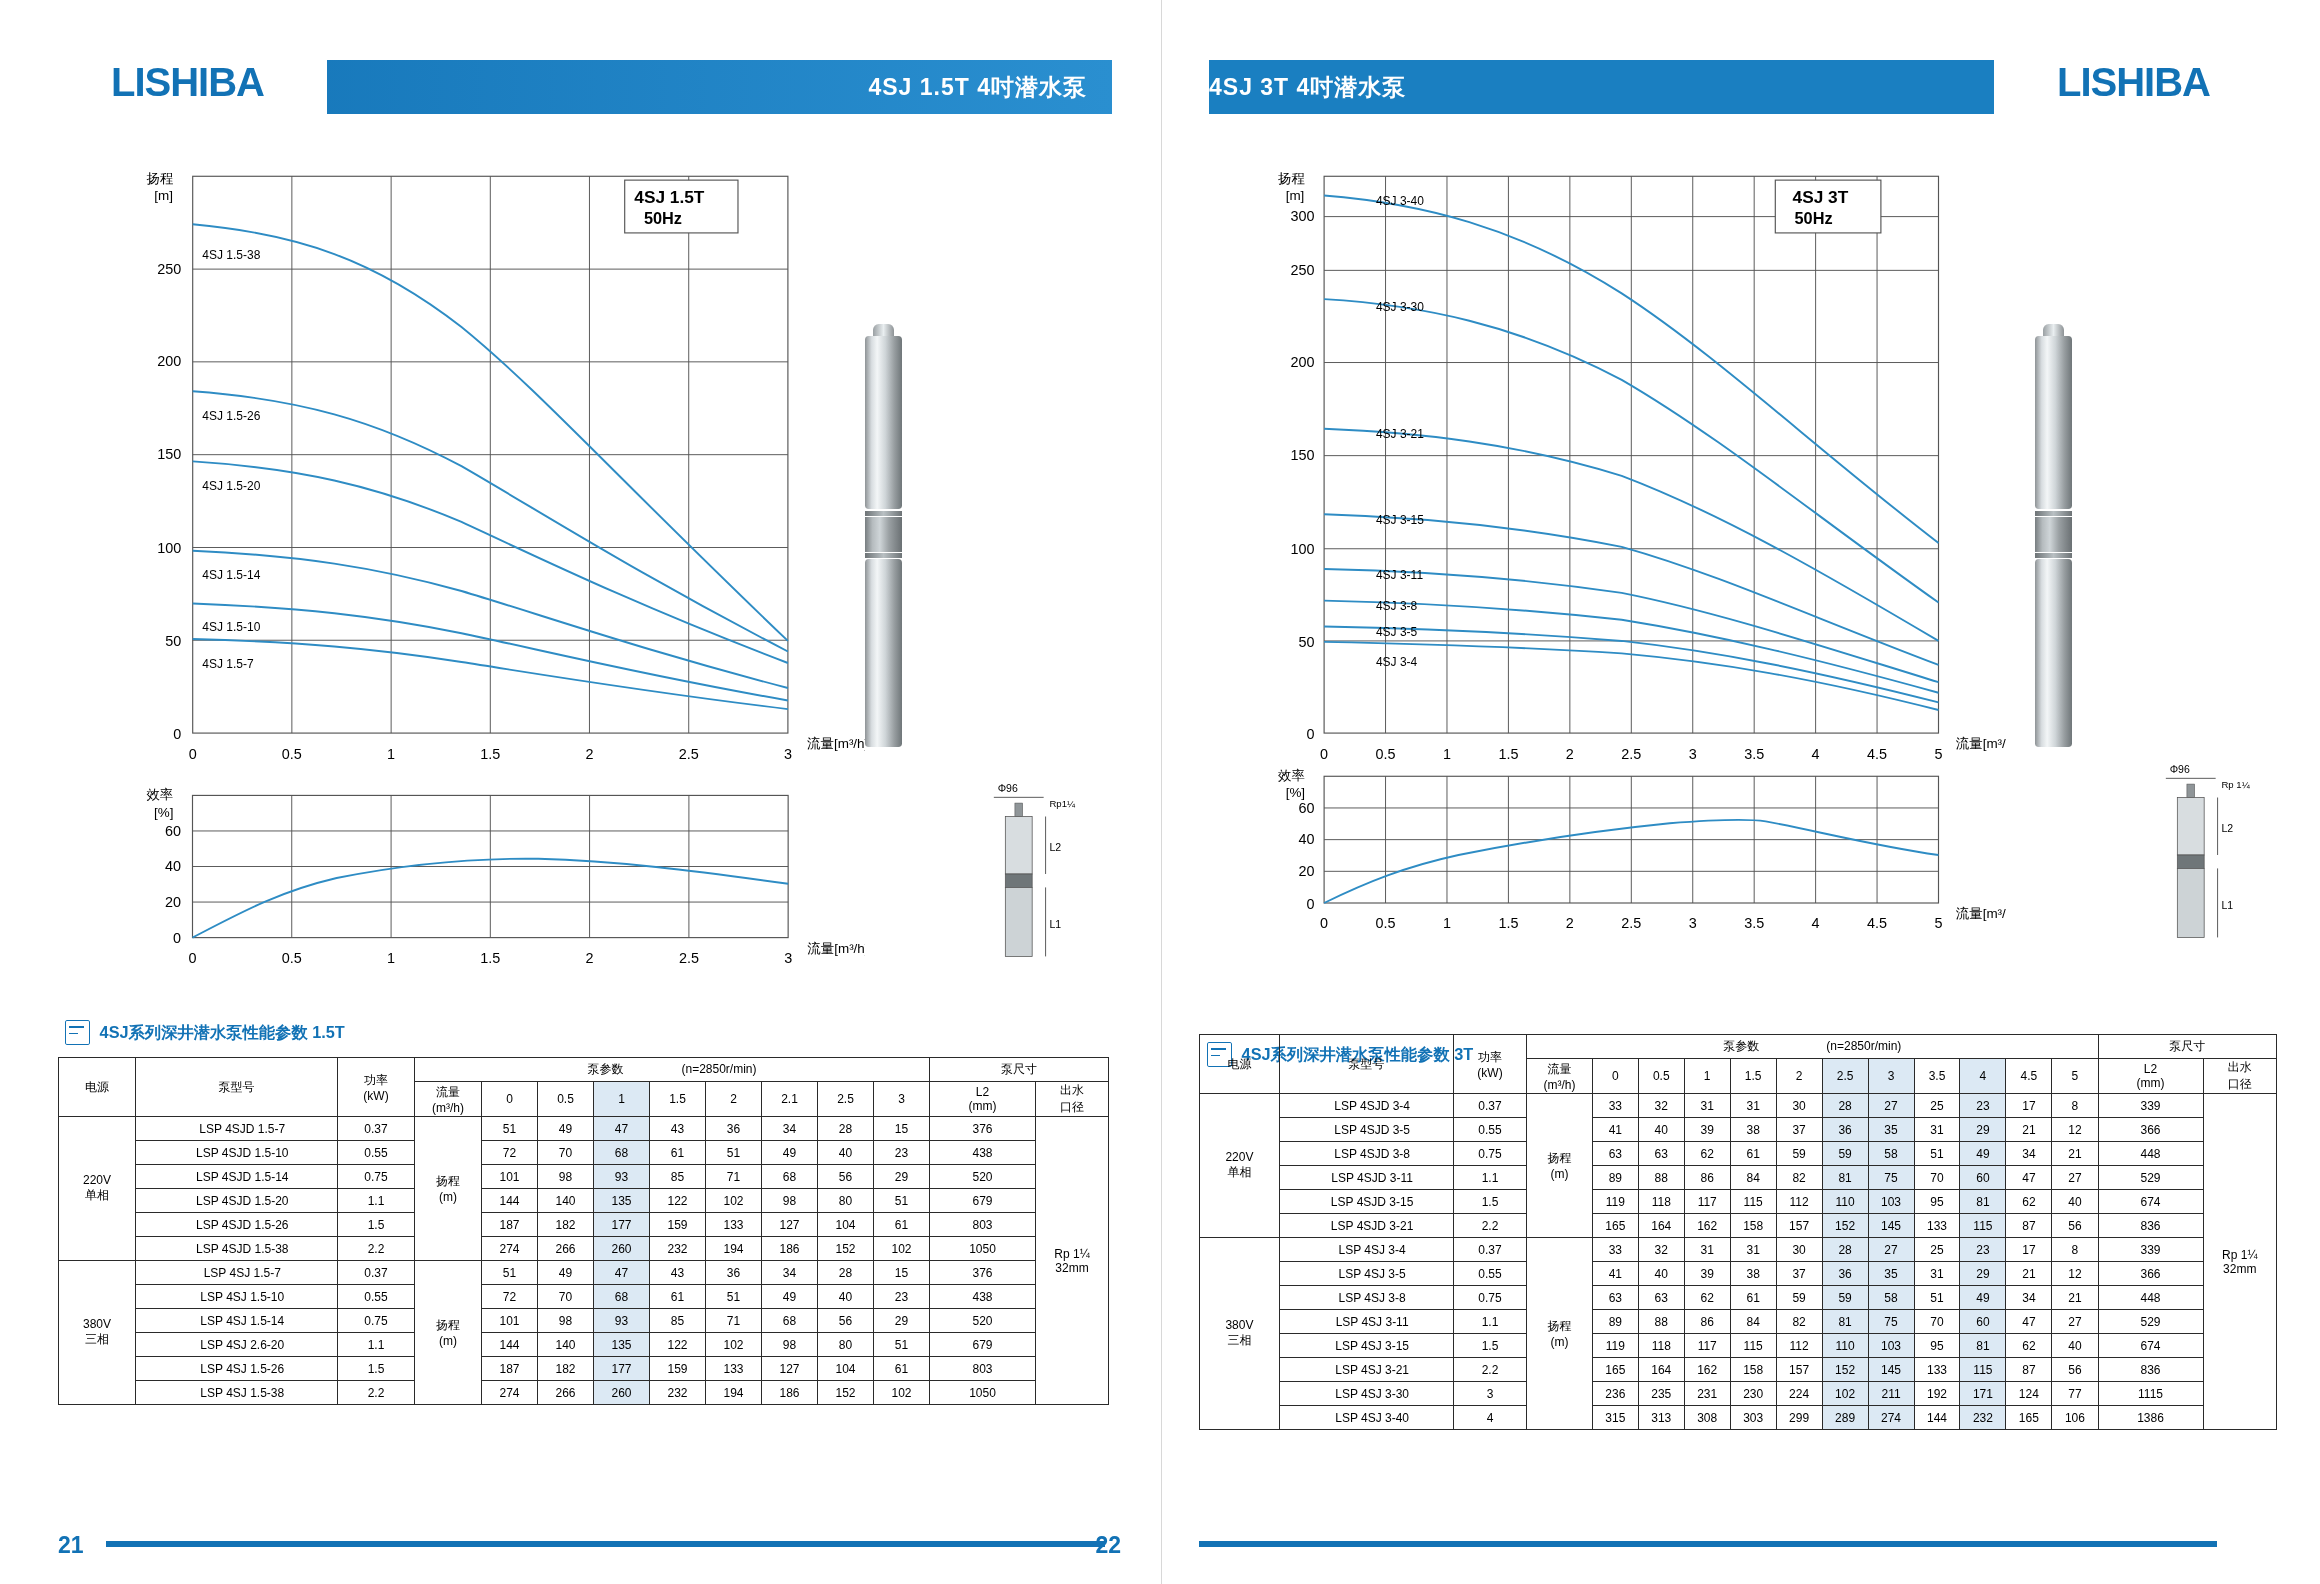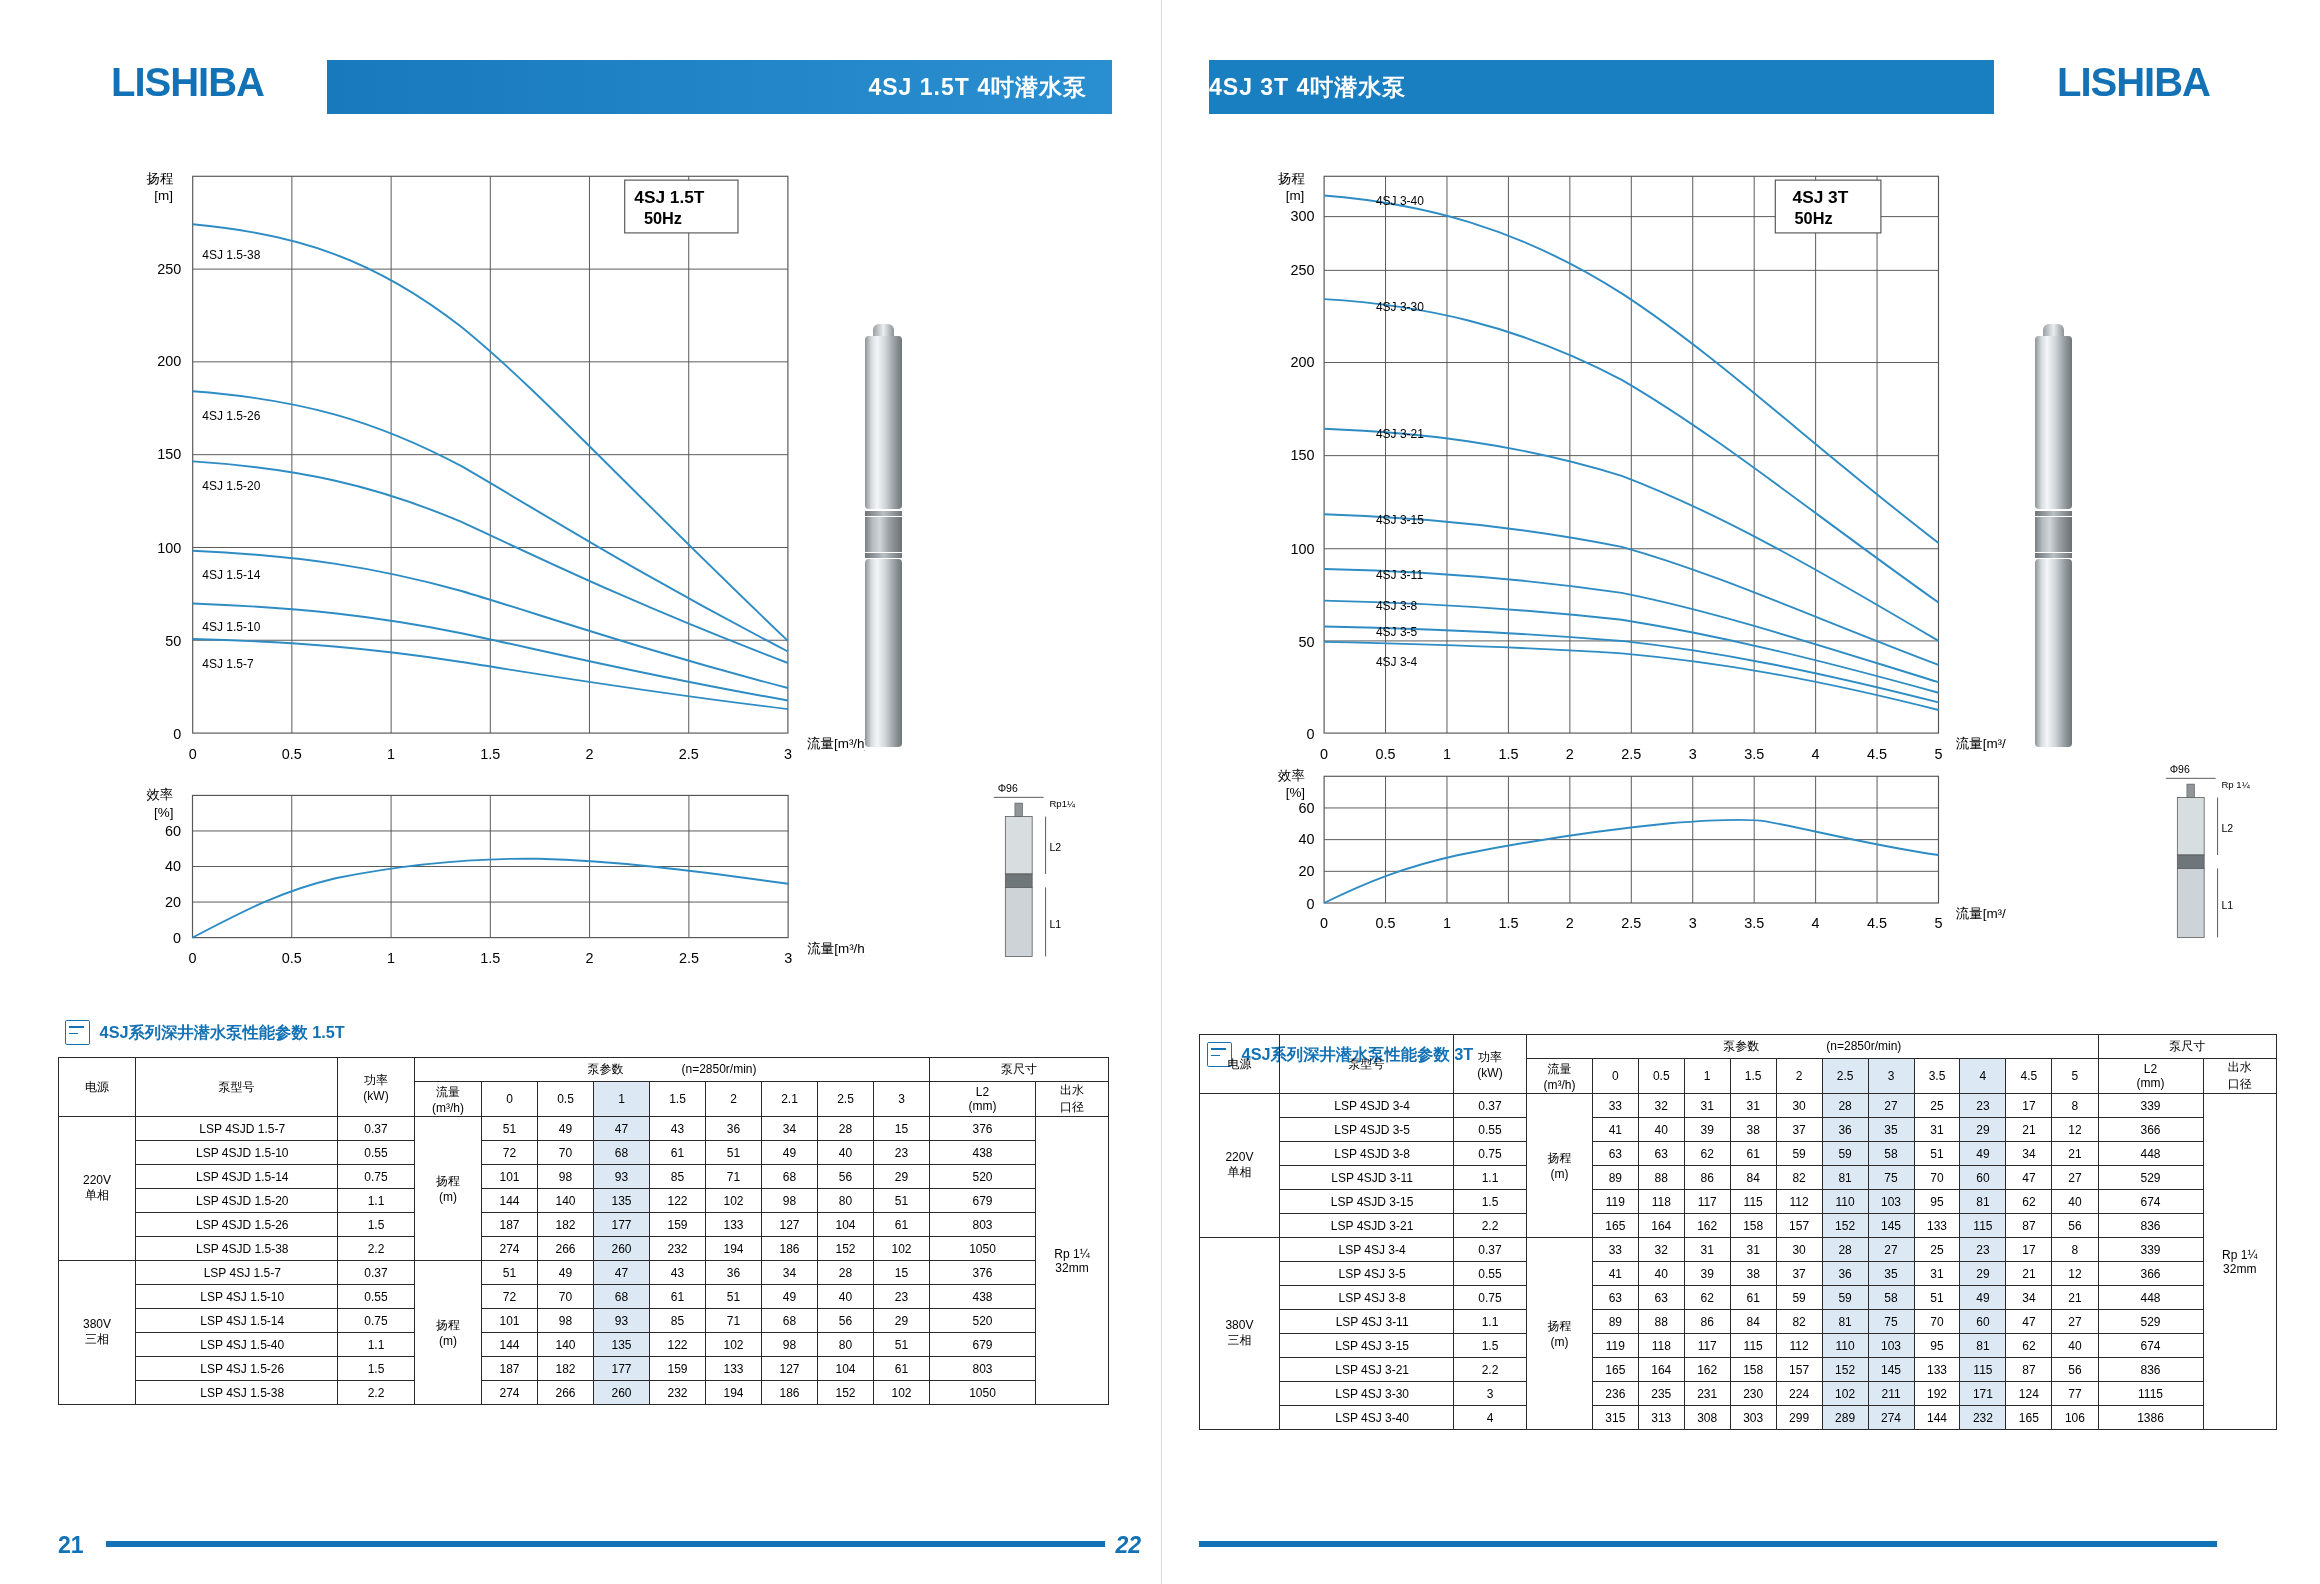--- a/index.html
+++ b/index.html
@@ -437,21 +437,21 @@
           <td>98</td>
           <td class="cellhl">93</td>
           <td>85</td>
           <td>71</td>
           <td>68</td>
           <td>56</td>
           <td>29</td>
           <td>520</td>
         </tr>
         <tr>
-          <td class="lh">LSP 4SJ 1.5-40</td>
+          <td class="lh">LSP 4SJ 2.6-20</td>
           <td>1.1</td>
           <td>144</td>
           <td>140</td>
           <td class="cellhl">135</td>
           <td>122</td>
           <td>102</td>
           <td>98</td>
           <td>80</td>
           <td>51</td>
           <td>679</td>
@@ -947,16 +947,16 @@
           <td class="cellhl">232</td>
           <td>165</td>
           <td>106</td>
           <td>1386</td>
         </tr>
       </tbody>
   </table>
 
   <div class="footer">
     <div class="footer-bar" style="left:38px; width:1018px;"></div>
-    <div class="footer-num" style="right:20px; top:0;font-style:italic;">22</div>
+    <div class="footer-num" style="right:40px; top:0;">22</div>
   </div>
 </div>
 
 
 </body></html>

